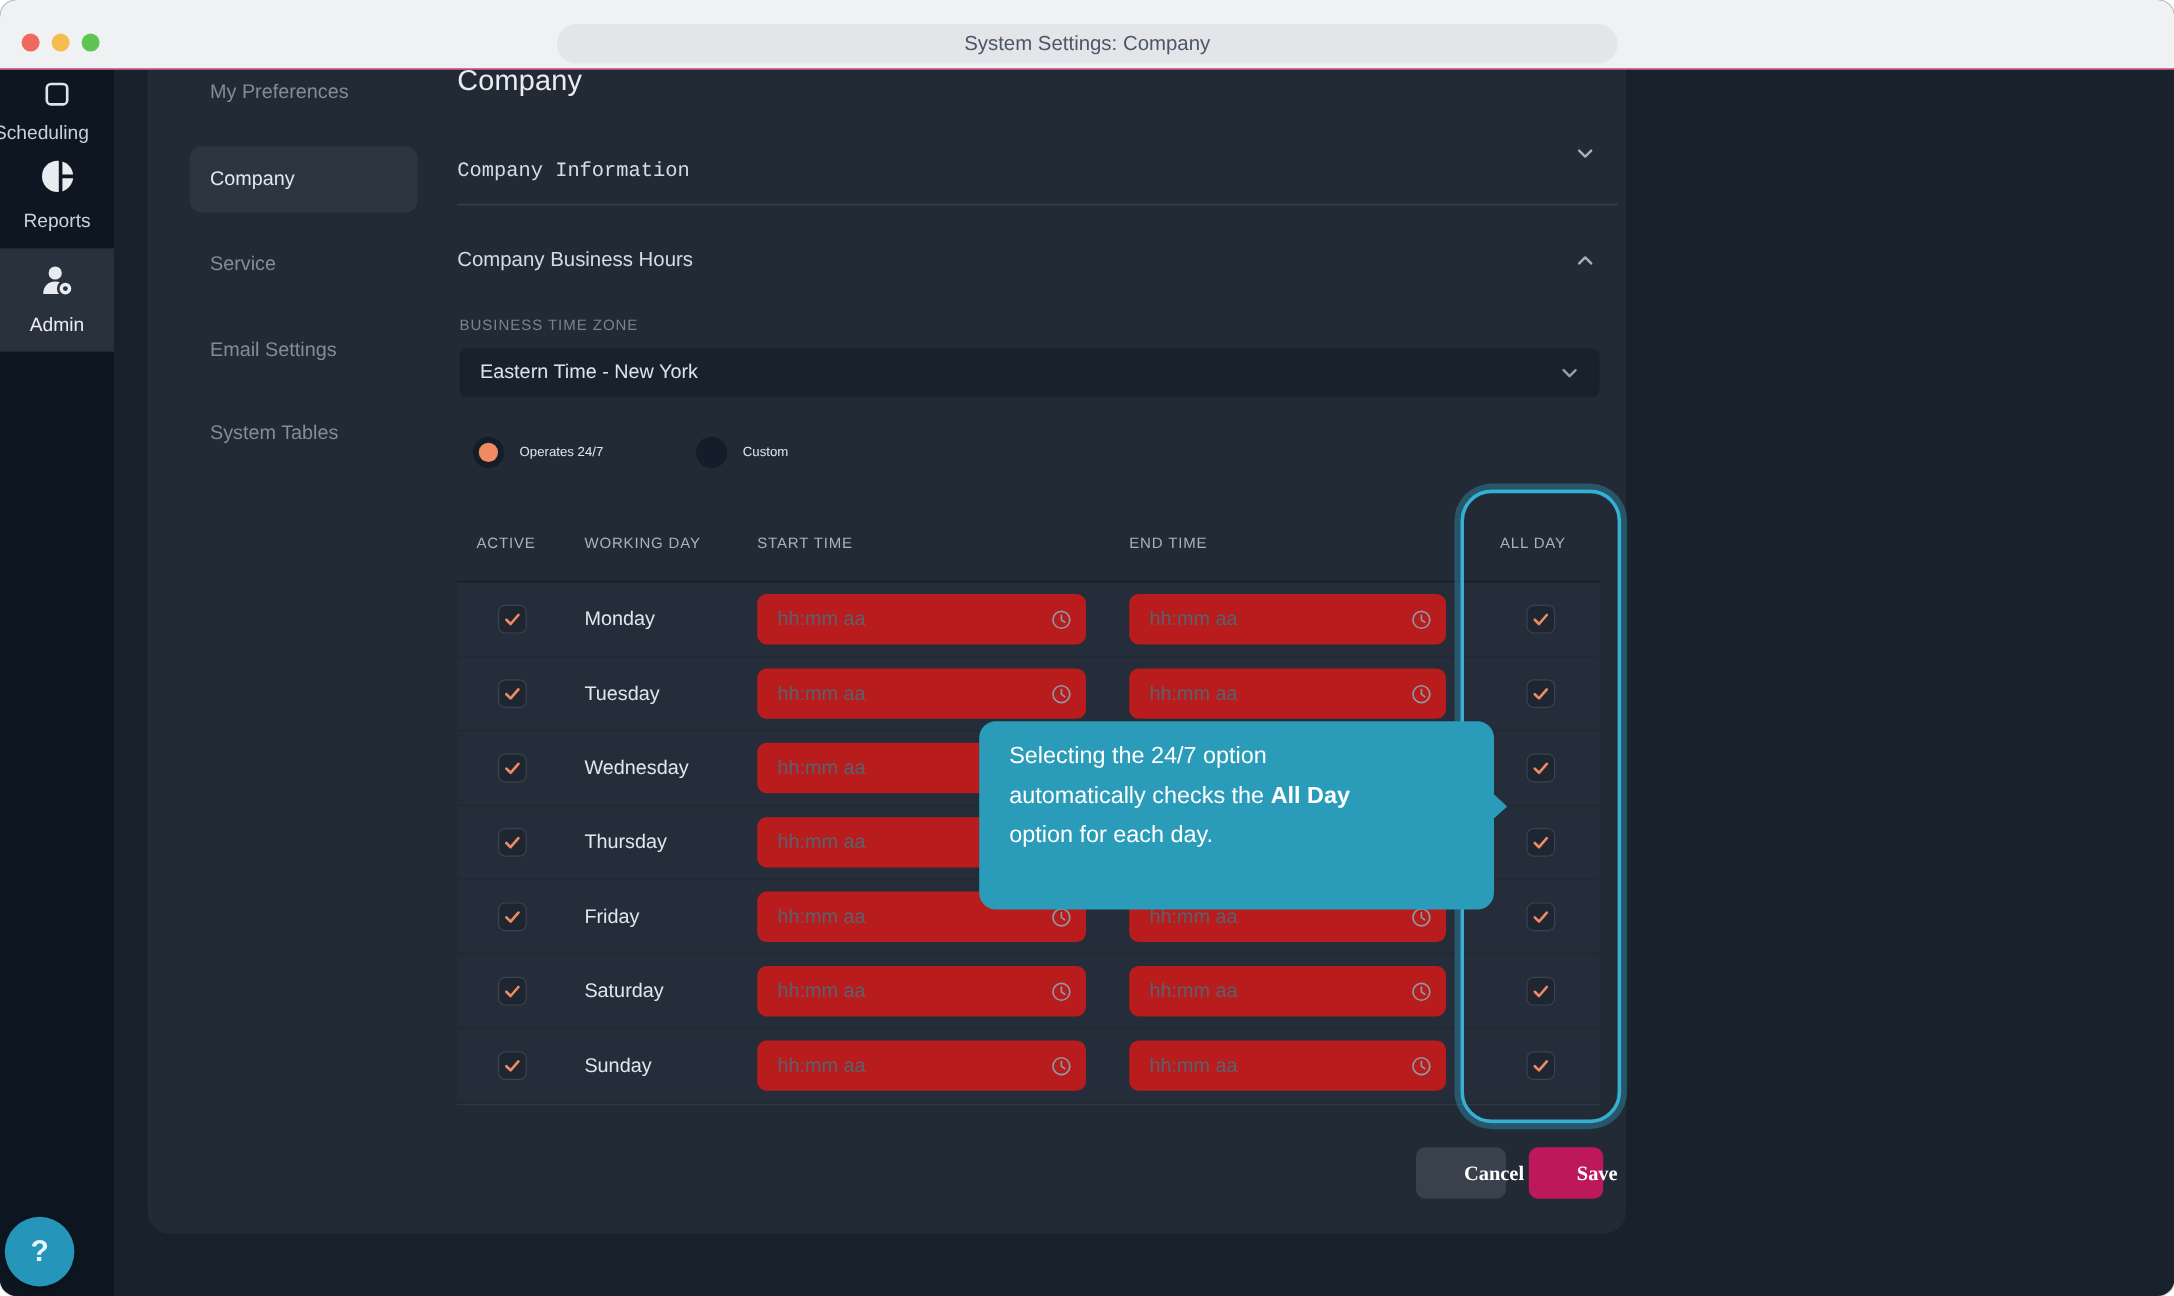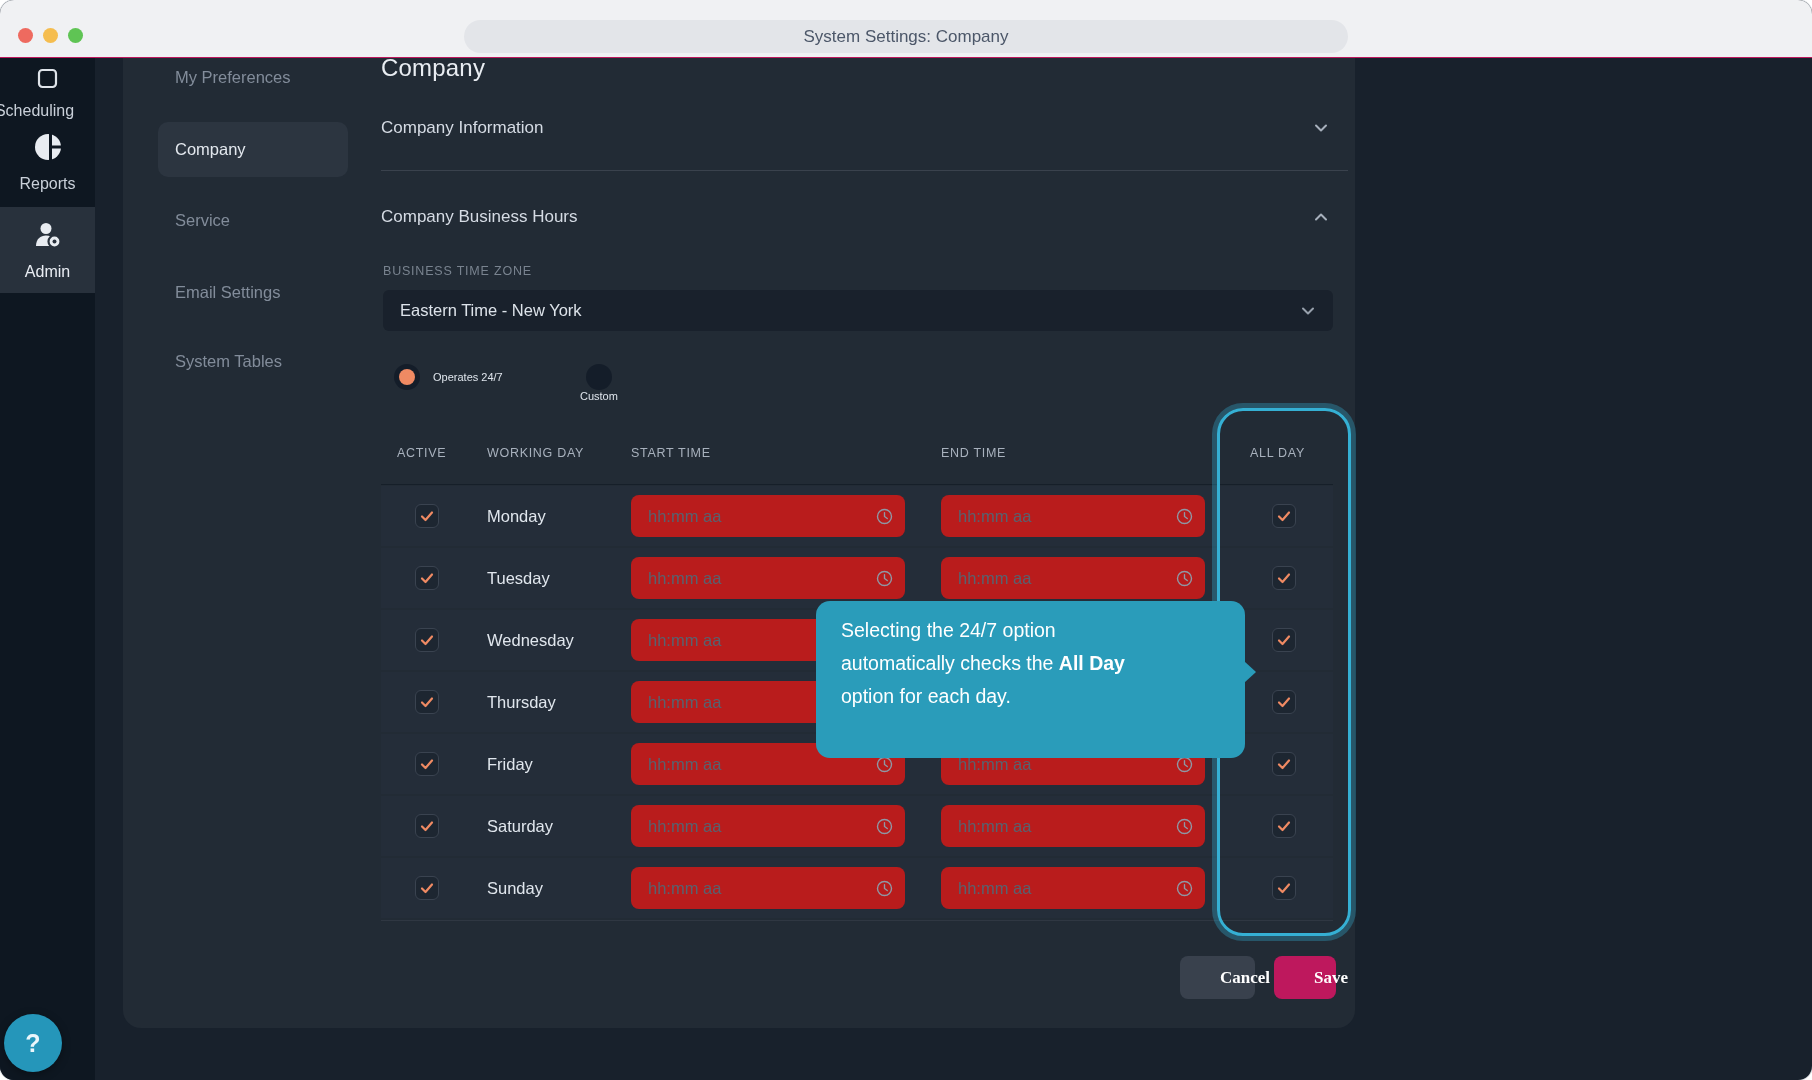--- a/index.html
+++ b/index.html
@@ -167,21 +167,21 @@
   <div class="nav-item" style="top:68px;">My Preferences</div>
   <div class="nav-selected">
     <span>Company</span>
   </div>
   <div class="nav-item" style="top:211px;">Service</div>
   <div class="nav-item" style="top:283px;">Email Settings</div>
   <div class="nav-item" style="top:352px;">System Tables</div>
 
   <div class="page-title">Company</div>
 
-  <div class="section-title" style="top:118px;">Company Information</div>
+  <div class="section-title" style="top:134px;font-family:Liberation Mono, monospace;">Company Information</div>
   <span class="chev" style="top:120px;">
     <svg width="16" height="16" viewBox="0 0 16 16">
         <path d="M3 5.5 L8 10.5 L13 5.5" stroke="#a7b0bc" stroke-width="2" fill="none" stroke-linecap="round" stroke-linejoin="round"></path>
       </svg>
   </span>
   <div class="divider" style="top:170px;"></div>
 
   <div class="section-title" style="top:207px;">Company Business Hours</div>
   <span class="chev" style="top:209px;">
     <svg width="16" height="16" viewBox="0 0 16 16">
@@ -194,21 +194,21 @@
     <span>Eastern Time - New York</span>
     <svg width="16" height="16" viewBox="0 0 16 16">
         <path d="M3 5.5 L8 10.5 L13 5.5" stroke="#97a0ac" stroke-width="2" fill="none" stroke-linecap="round" stroke-linejoin="round"></path>
       </svg>
   </div>
 
   <div class="radio-opt" style="left:381px; top:364px;">
     <span class="radio-circ on"></span>
     <span>Operates 24/7</span>
   </div>
-  <div class="radio-opt" style="left:567px; top:364px;flex-direction:column;">
+  <div class="radio-opt" style="left:567px; top:364px;">
     <span class="radio-circ"></span>
     <span>Custom</span>
   </div>
 
   <div class="th" style="left:397px;">ACTIVE</div>
   <div class="th" style="left:487px;">WORKING DAY</div>
   <div class="th" style="left:631px;">START TIME</div>
   <div class="th" style="left:941px;">END TIME</div>
   <div class="th" style="left:1250px;">ALL DAY</div>
   <div class="rows-top"></div>

